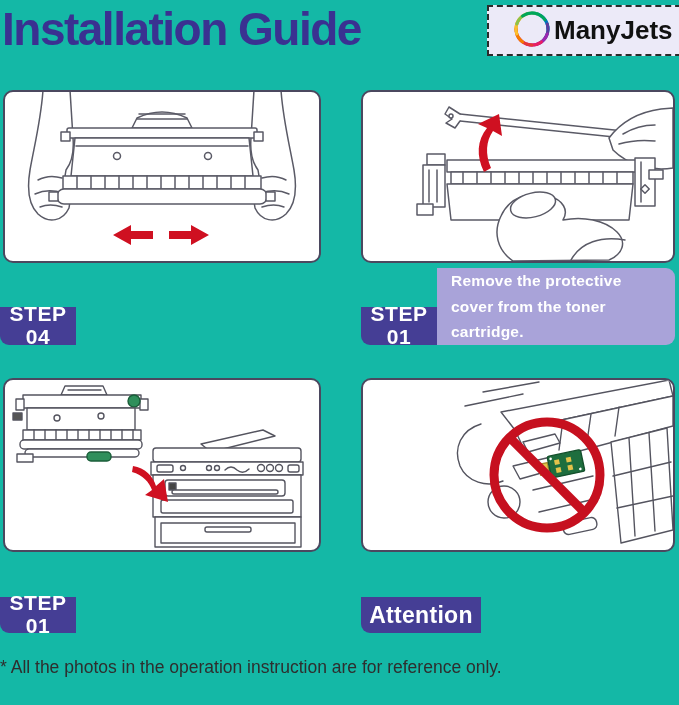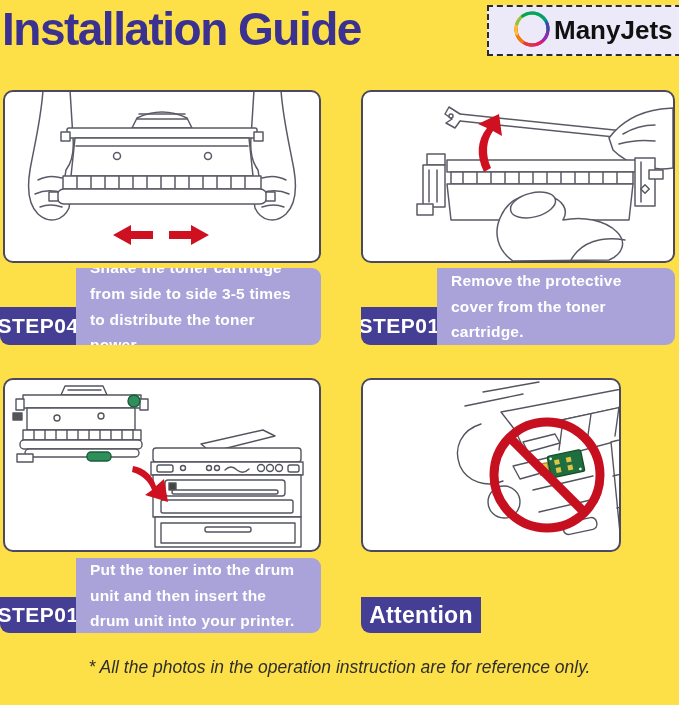--- a/index.html
+++ b/index.html
@@ -1,53 +1,53 @@
 <!DOCTYPE html>
 <html><head>
 <meta charset="utf-8">
 <style>
   html,body{margin:0;padding:0;background:#fff;}
-  .page{position:relative;width:679px;height:705px;background:#fde047;overflow:hidden;
+  .page{position:relative;width:679px;height:705px;background:#14b8a6;overflow:hidden;
         font-family:"Liberation Sans",sans-serif;}
 
   
   .title{position:absolute;left:2px;top:2px;font-size:46px;font-weight:700;
          letter-spacing:-1.5px;color:#3a3191;}
   .logo-box{position:absolute;left:487px;top:5px;width:176px;height:47px;
             background:#eceaf8;border:2px dashed #2b2b2b;
             display:flex;align-items:center;gap:3px;padding-left:24px;}
   .logo-text{font-size:26px;font-weight:700;color:#111;letter-spacing:0px;}
 
   
   .quad{position:absolute;}
   .q1{left:3px;top:90px;width:318px;}
   .q2{left:361px;top:90px;width:314px;}
   .q3{left:3px;top:378px;width:318px;}
-  .q4{left:361px;top:378px;width:260px;}
+  .q4{left:361px;top:378px;width:314px;}
 
   .illus{border:2px solid #4b485f;border-radius:10px;background:#fff;
          box-sizing:border-box;overflow:hidden;}
   .row1 .illus{height:173px;}
   .row2 .illus{height:174px;}
   .illus svg{display:block;}
 
   .bar{display:flex;margin-top:5px;height:77px;border-radius:9px;overflow:hidden;}
   .row2 .bar{margin-top:6px;height:75px;}
   .q1 .bar,.q3 .bar{margin-left:-3px;}
   .bar-label{width:76px;flex:0 0 76px;background:#453e95;color:#fff;
-             display:flex;flex-direction:row;align-items:center;justify-content:center;
+             display:flex;flex-direction:column;align-items:center;justify-content:center;
              font-weight:700;font-size:21px;line-height:1.08;letter-spacing:0.5px;margin-top:39px;}
   .bar-label.wide{width:120px;flex:0 0 120px;font-size:23px;letter-spacing:0.3px;}
   .bar-desc{flex:1;background:#a9a3d9;color:#fff;font-size:15.5px;font-weight:700;
             display:flex;align-items:center;padding:6px 12px 6px 14px;line-height:1.65;
             letter-spacing:0.2px;}
 
   
-  .footer{position:absolute;left:0;top:655px;width:679px;text-align:center;
-          color:#2e2e2e;font-size:17.5px;line-height:25px;font-style:italic;}
+  .footer{position:absolute;left:0;top:655px;width:679px;text-align:left;
+          color:#2e2e2e;font-size:17.5px;line-height:25px;}
 </style>
 </head>
 <body>
 
 <div class="page">
 
   <div class="title">Installation Guide</div>
 
   <div class="logo-box">
     <span>
@@ -109,23 +109,20 @@
         <g fill="#cf1021" stroke="none">
           <polygon points="108,143 126,133 126,139 148,139 148,147 126,147 126,153"></polygon>
           <polygon points="204,143 186,133 186,139 164,139 164,147 186,147 186,153"></polygon>
         </g>
       </svg>
     </div>
     <div class="bar">
       <div class="bar-label">
         <span>STEP</span>
         <span>04</span>
-      </div>
-      <div class="bar-desc">
-        <span>Shake the toner cartridge from side to side 3-5 times to distribute the toner power.</span>
       </div>
     </div>
   </div>
 
   <div class="quad q2 row1">
     <div class="illus">
       <svg width="310" height="169" viewBox="0 0 310 169">
         <g stroke="#5a5a66" stroke-width="1.5" fill="#ffffff" stroke-linejoin="round" stroke-linecap="round">
 
           <g>
@@ -225,23 +222,20 @@
         </g>
 
         <path fill="#cf1021" stroke="none" d="M128,86 C140,88 148,96 151,106 L159,99 L163,122 L140,115 L147,110 C144,102 138,95 127,92 Z"></path>
       </svg>
     </div>
     <div class="bar">
       <div class="bar-label">
         <span>STEP</span>
         <span>01</span>
       </div>
-      <div class="bar-desc">
-        <span>Put the toner into the drum unit and then insert the drum unit into your printer.</span>
-      </div>
     </div>
   </div>
 
   <div class="quad q4 row2">
     <div class="illus">
       <svg width="310" height="174" viewBox="0 0 310 174">
         <g stroke="#54545f" stroke-width="1.4" fill="#ffffff" stroke-linejoin="round" stroke-linecap="round">
 
           <g>
             <polygon points="138,32 306,0 310,16 152,50"></polygon>

